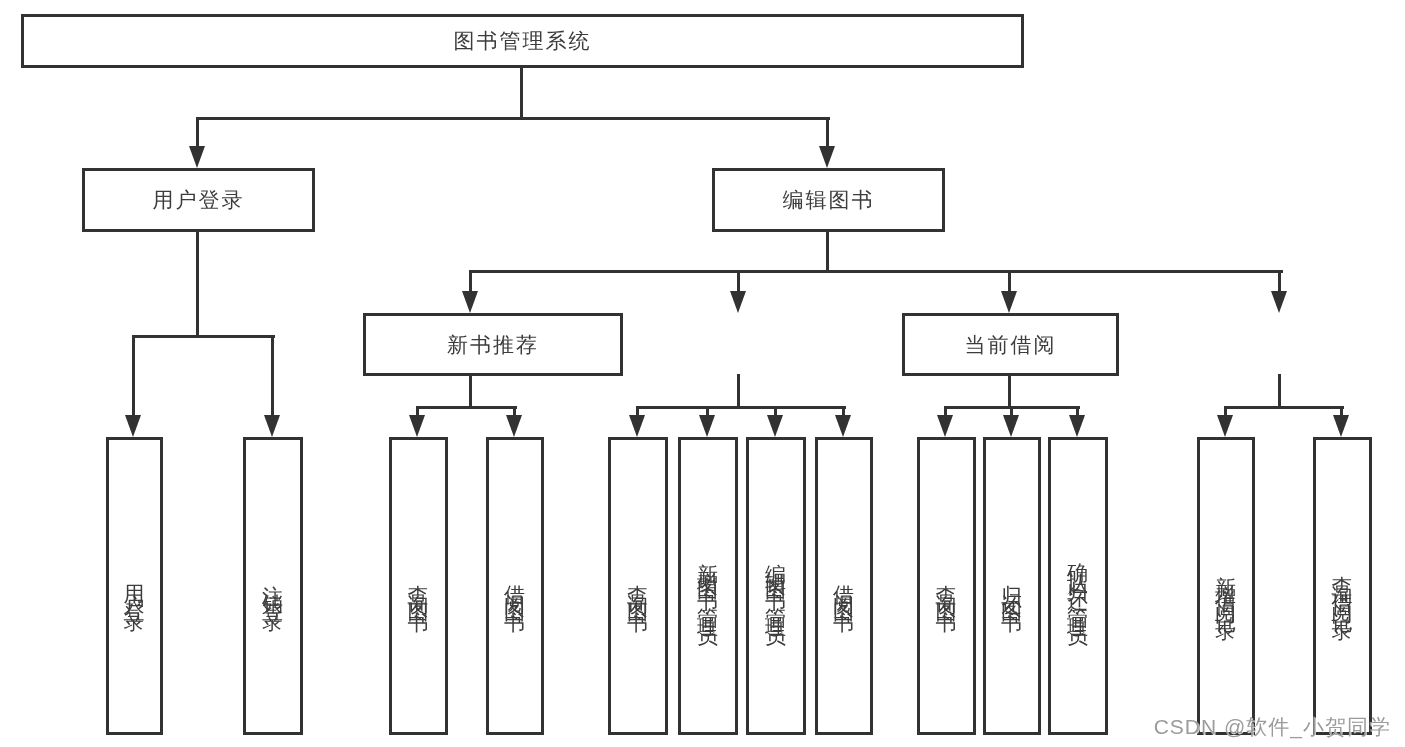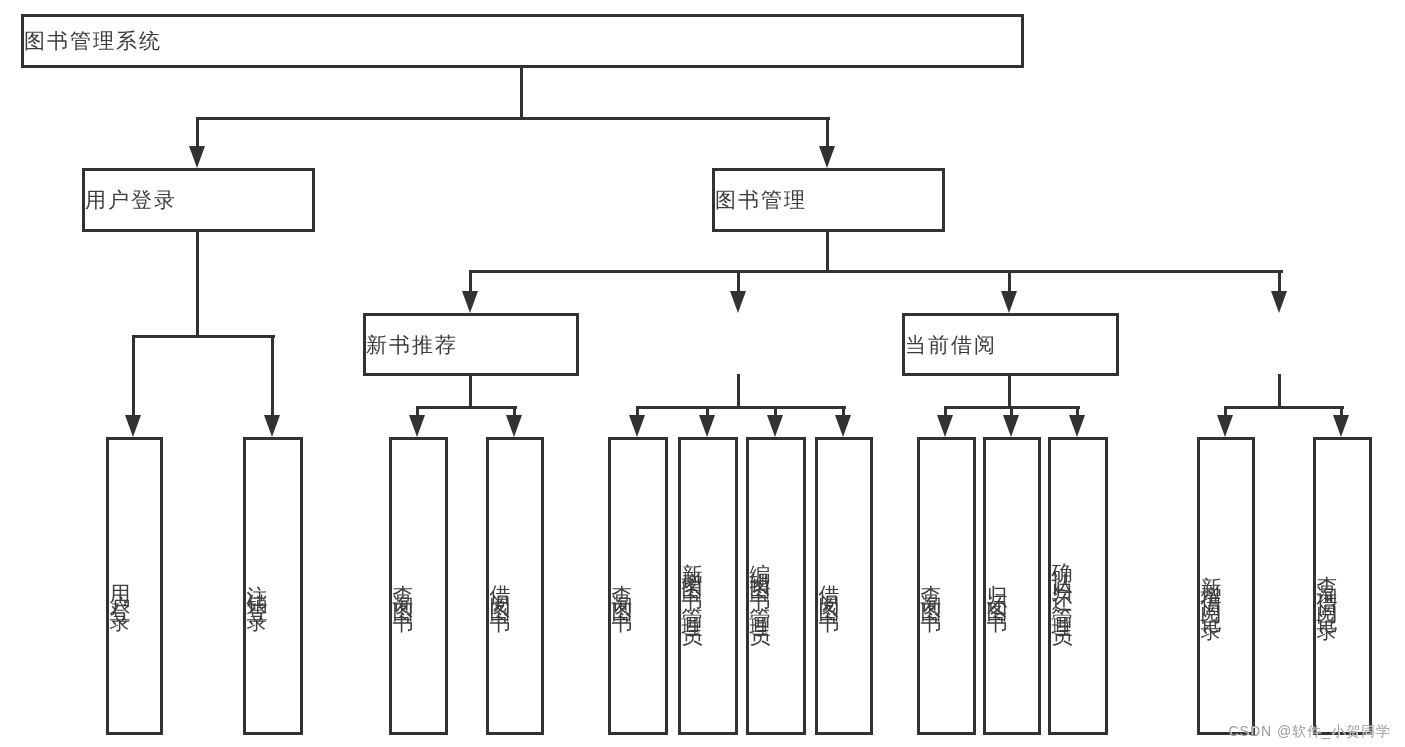--- a/index.html
+++ b/index.html
@@ -18,21 +18,21 @@
     font-family: "Liberation Sans", "DejaVu Sans", sans-serif;
     overflow: hidden;
   }
   .node {
     position: absolute;
     box-sizing: border-box;
     border: 3px solid var(--line);
     background: var(--background);
     display: flex;
     align-items: center;
-    font-family: Liberation Serif, serif;
+    justify-content: center;
   }
   .lbl {
     color: var(--text);
     font-size: 21px;
     letter-spacing: 2px;
     white-space: nowrap;
   }
   .vert .lbl {
     writing-mode: vertical-rl;
     letter-spacing: 9px;
@@ -57,44 +57,44 @@
     left: -7px;
     width: 0; height: 0;
     border-left: 8px solid transparent;
     border-right: 8px solid transparent;
     border-top: 22px solid var(--line);
   }
   .watermark {
     position: absolute;
     right: 14px;
     bottom: 6px;
-    font-size: 14px;
+    font-size: 21px;
     letter-spacing: 1px;
     color: var(--watermark);
     text-shadow: 1px 1px 0 rgba(255,255,255,0.8);
     z-index: 10;
   }
 </style>
 </head>
 <body>
 
 <div id="canvas">
 
   <div class="node" style="left:21px;top:14px;width:1003px;height:54px">
     <span class="lbl">图书管理系统</span>
   </div>
 
   <div class="node" style="left:82px;top:168px;width:233px;height:64px">
     <span class="lbl">用户登录</span>
   </div>
   <div class="node" style="left:712px;top:168px;width:233px;height:64px">
-    <span class="lbl">图书管理</span>
+    <span class="lbl">编辑图书</span>
   </div>
 
-  <div class="node" style="left:363px;top:313px;width:216px;height:63px">
+  <div class="node" style="left:363px;top:313px;width:260px;height:63px">
     <span class="lbl">新书推荐</span>
   </div>
   <div class="node" style="left:902px;top:313px;width:217px;height:63px">
     <span class="lbl">当前借阅</span>
   </div>
 
   <div class="node vert" style="left:106px;top:437px;width:57px;height:298px">
     <span class="lbl">用户登录</span>
   </div>
   <div class="node vert" style="left:243px;top:437px;width:60px;height:298px">

